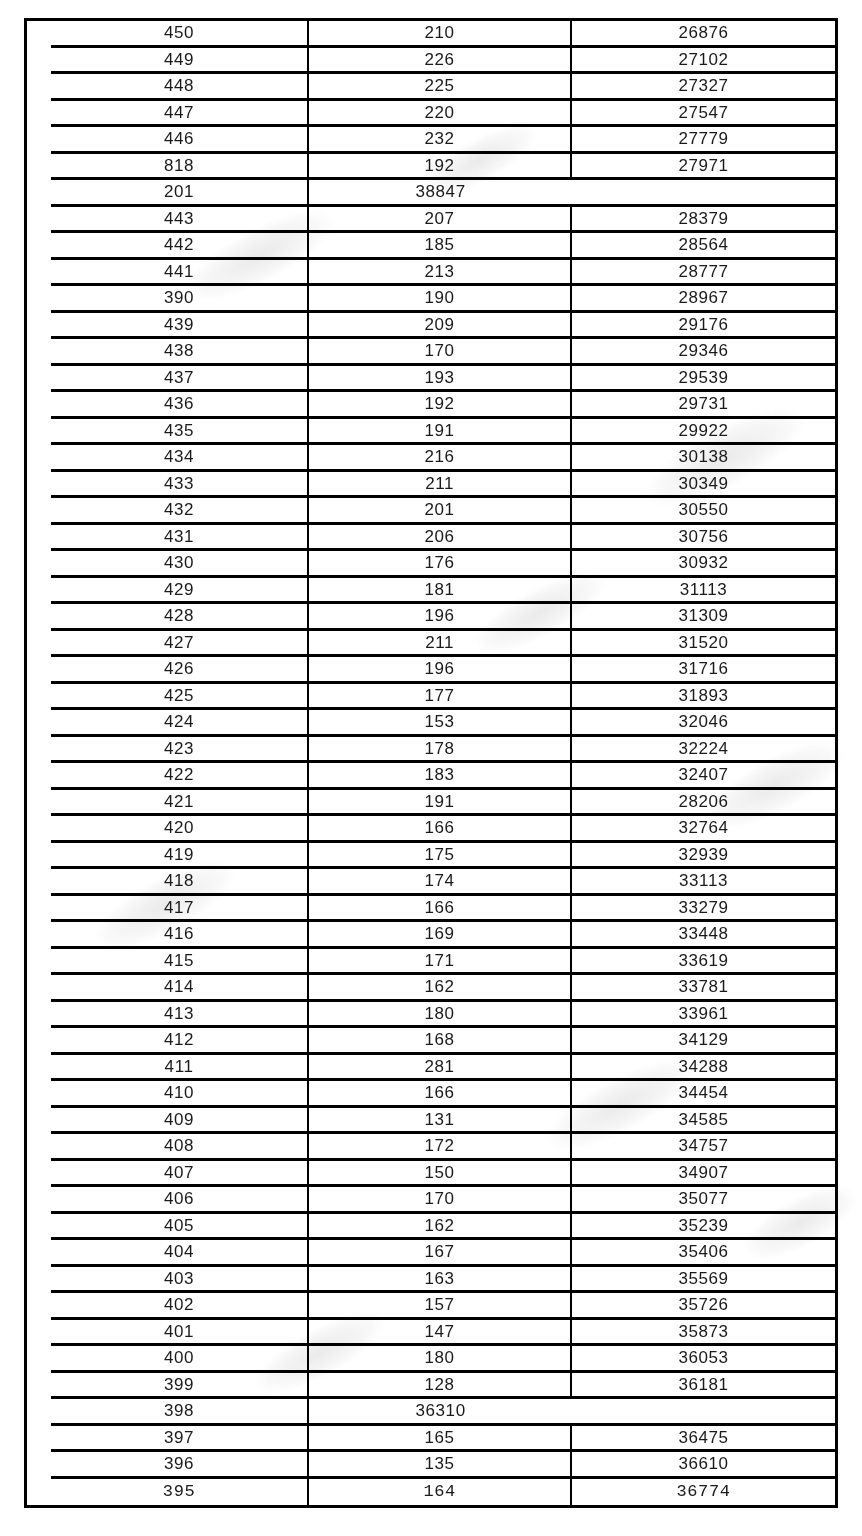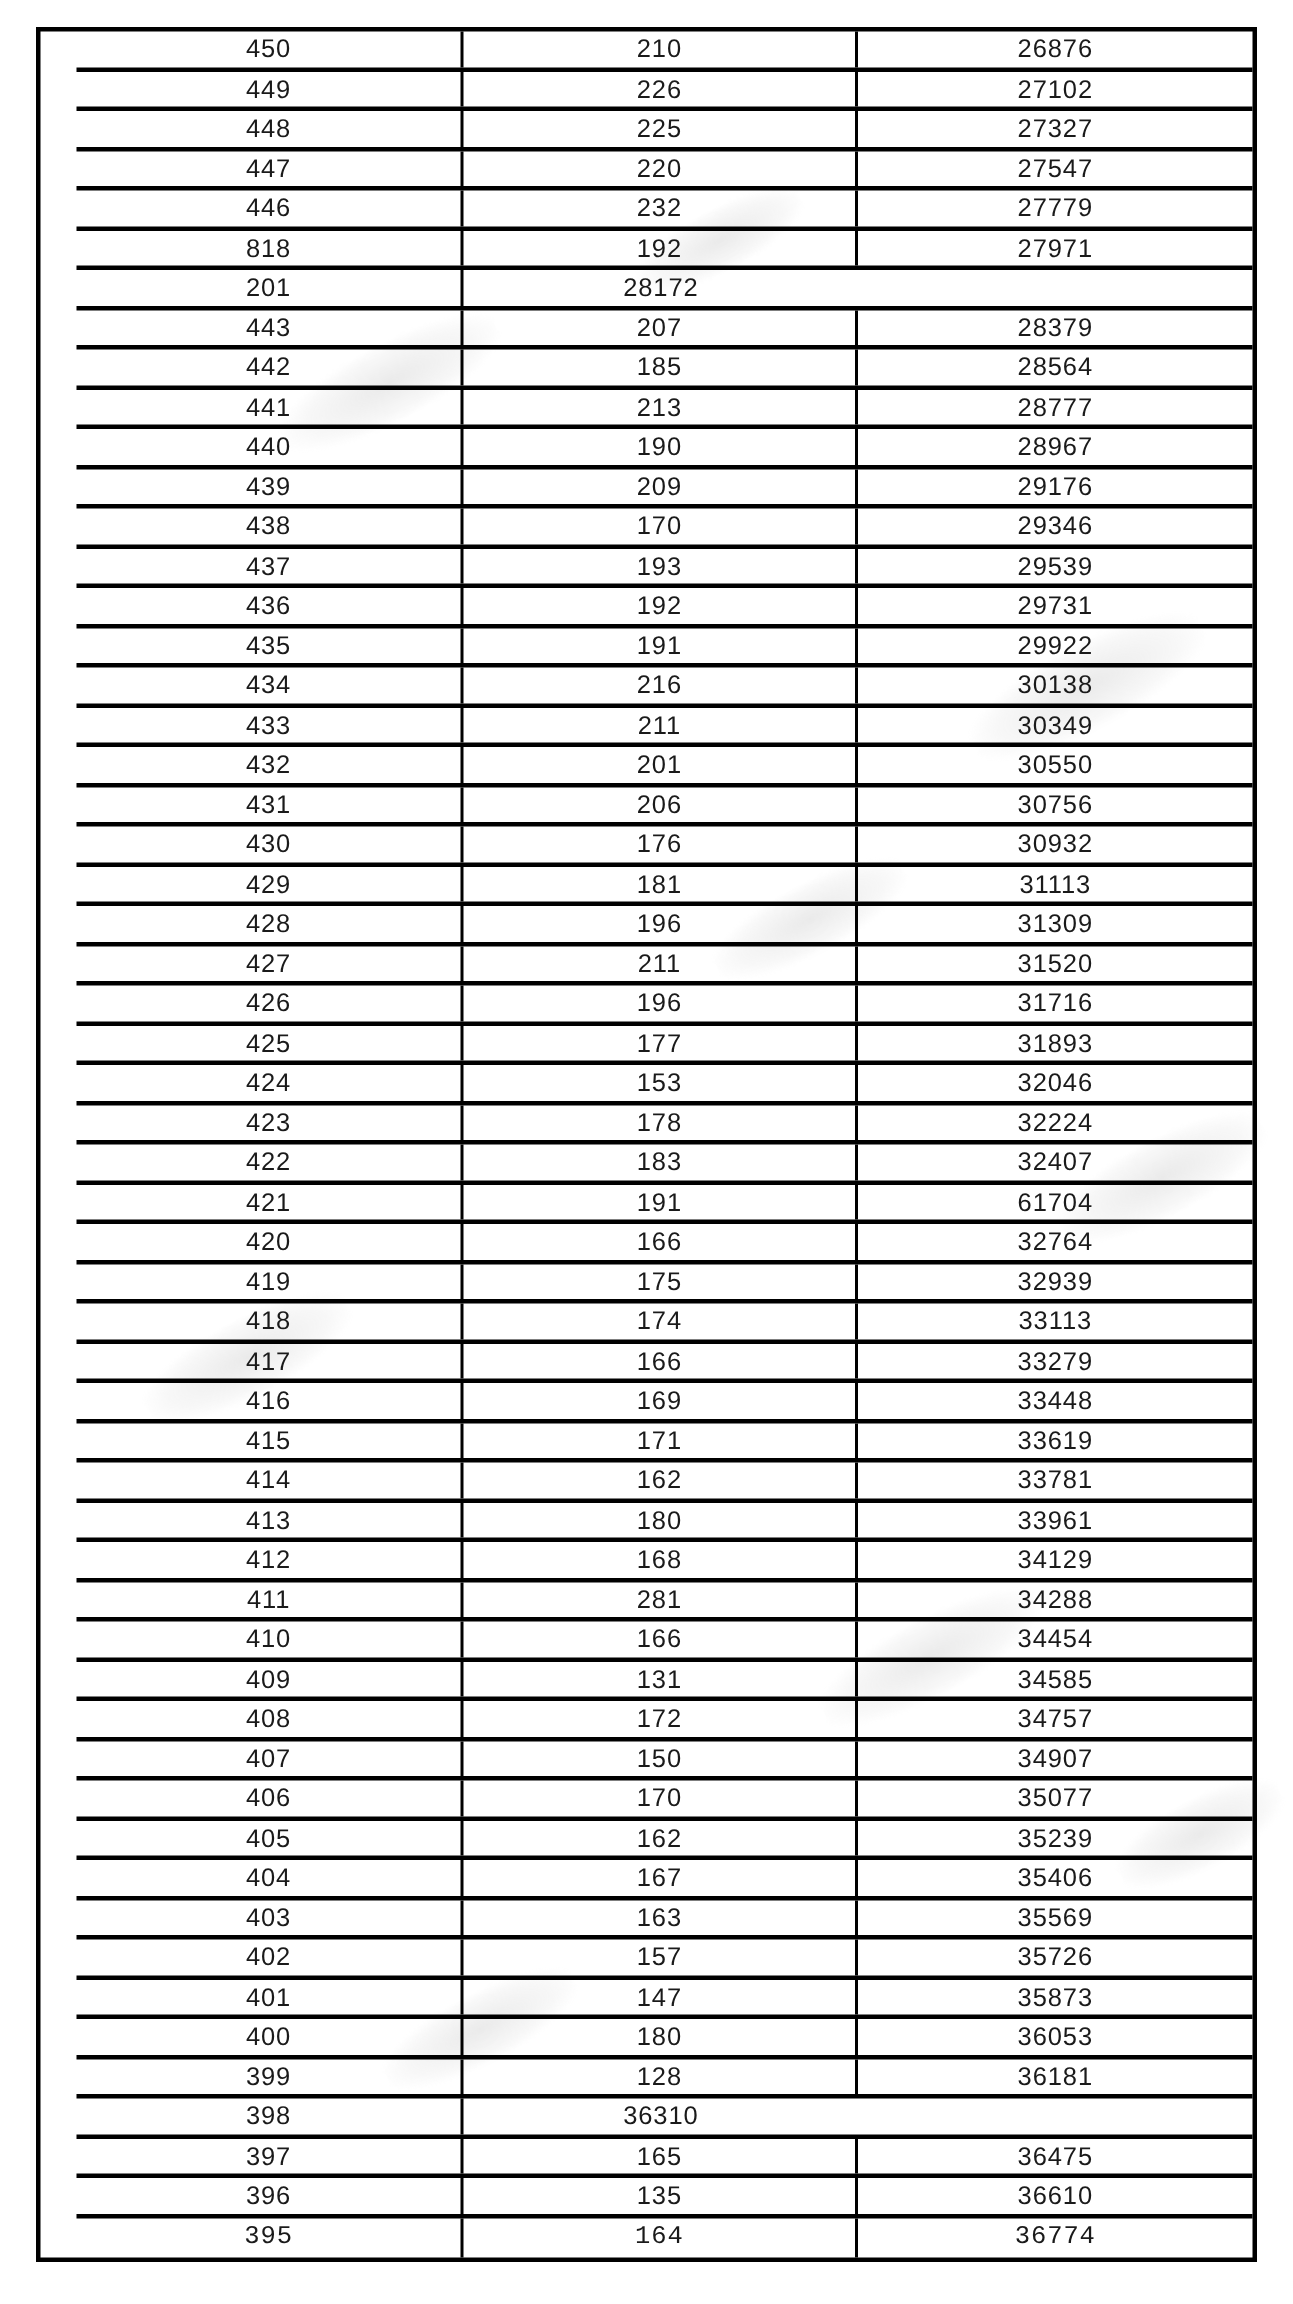--- a/index.html
+++ b/index.html
@@ -107,39 +107,39 @@
         <div class="t-cell">232</div>
         <div class="t-cell">27779</div>
       </div>
       <div class="t-row">
         <div class="t-cell">818</div>
         <div class="t-cell">192</div>
         <div class="t-cell">27971</div>
       </div>
       <div class="t-row">
         <div class="t-cell">201</div>
-        <div class="t-cell">28172</div>
+        <div class="t-cell">38847</div>
       </div>
       <div class="t-row">
         <div class="t-cell">443</div>
         <div class="t-cell">207</div>
         <div class="t-cell">28379</div>
       </div>
       <div class="t-row">
         <div class="t-cell">442</div>
         <div class="t-cell">185</div>
         <div class="t-cell">28564</div>
       </div>
       <div class="t-row">
         <div class="t-cell">441</div>
         <div class="t-cell">213</div>
         <div class="t-cell">28777</div>
       </div>
       <div class="t-row">
-        <div class="t-cell">440</div>
+        <div class="t-cell">390</div>
         <div class="t-cell">190</div>
         <div class="t-cell">28967</div>
       </div>
       <div class="t-row">
         <div class="t-cell">439</div>
         <div class="t-cell">209</div>
         <div class="t-cell">29176</div>
       </div>
       <div class="t-row">
         <div class="t-cell">438</div>
@@ -222,21 +222,21 @@
         <div class="t-cell">32224</div>
       </div>
       <div class="t-row">
         <div class="t-cell">422</div>
         <div class="t-cell">183</div>
         <div class="t-cell">32407</div>
       </div>
       <div class="t-row">
         <div class="t-cell">421</div>
         <div class="t-cell">191</div>
-        <div class="t-cell">61704</div>
+        <div class="t-cell">28206</div>
       </div>
       <div class="t-row">
         <div class="t-cell">420</div>
         <div class="t-cell">166</div>
         <div class="t-cell">32764</div>
       </div>
       <div class="t-row">
         <div class="t-cell">419</div>
         <div class="t-cell">175</div>
         <div class="t-cell">32939</div>

